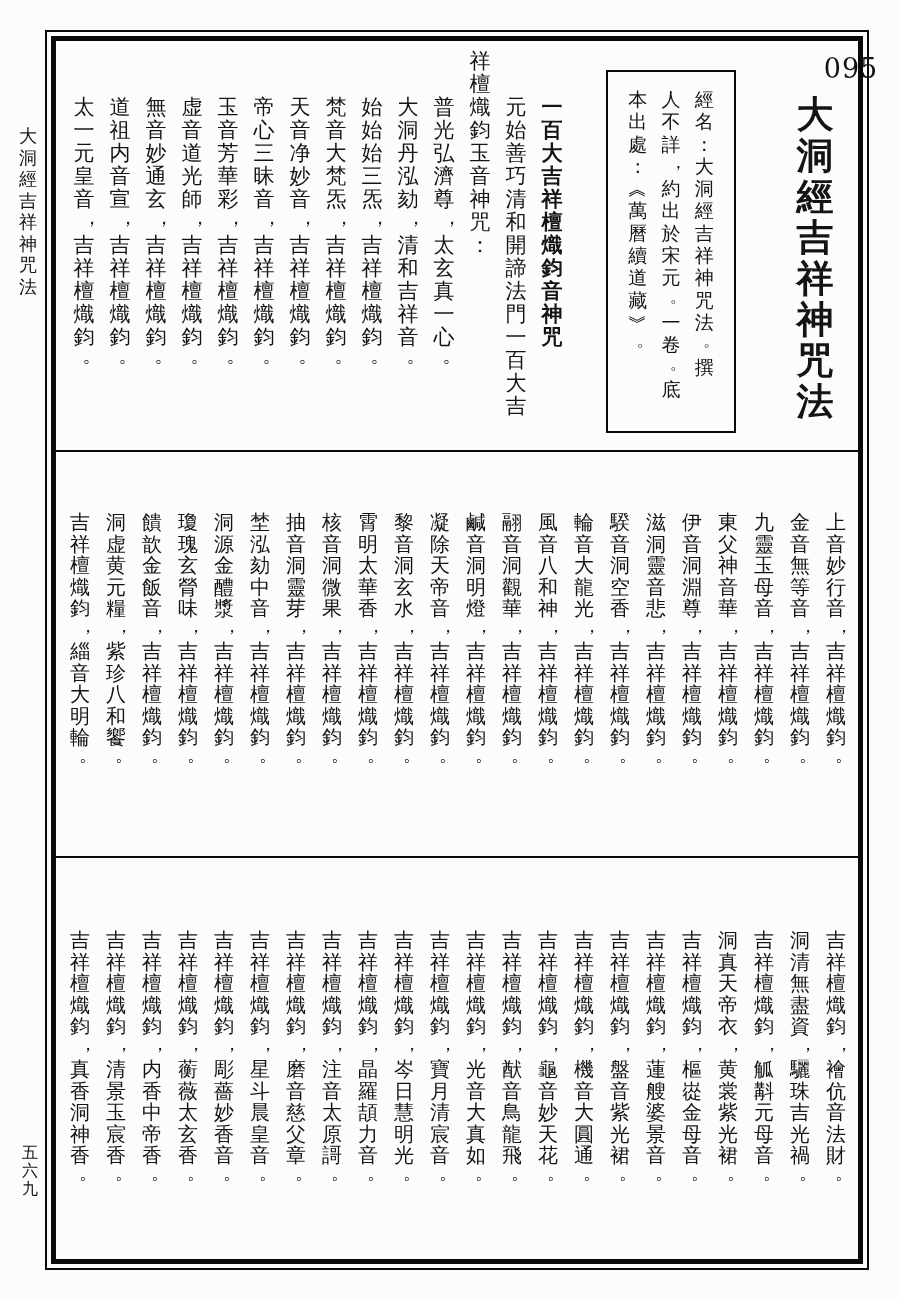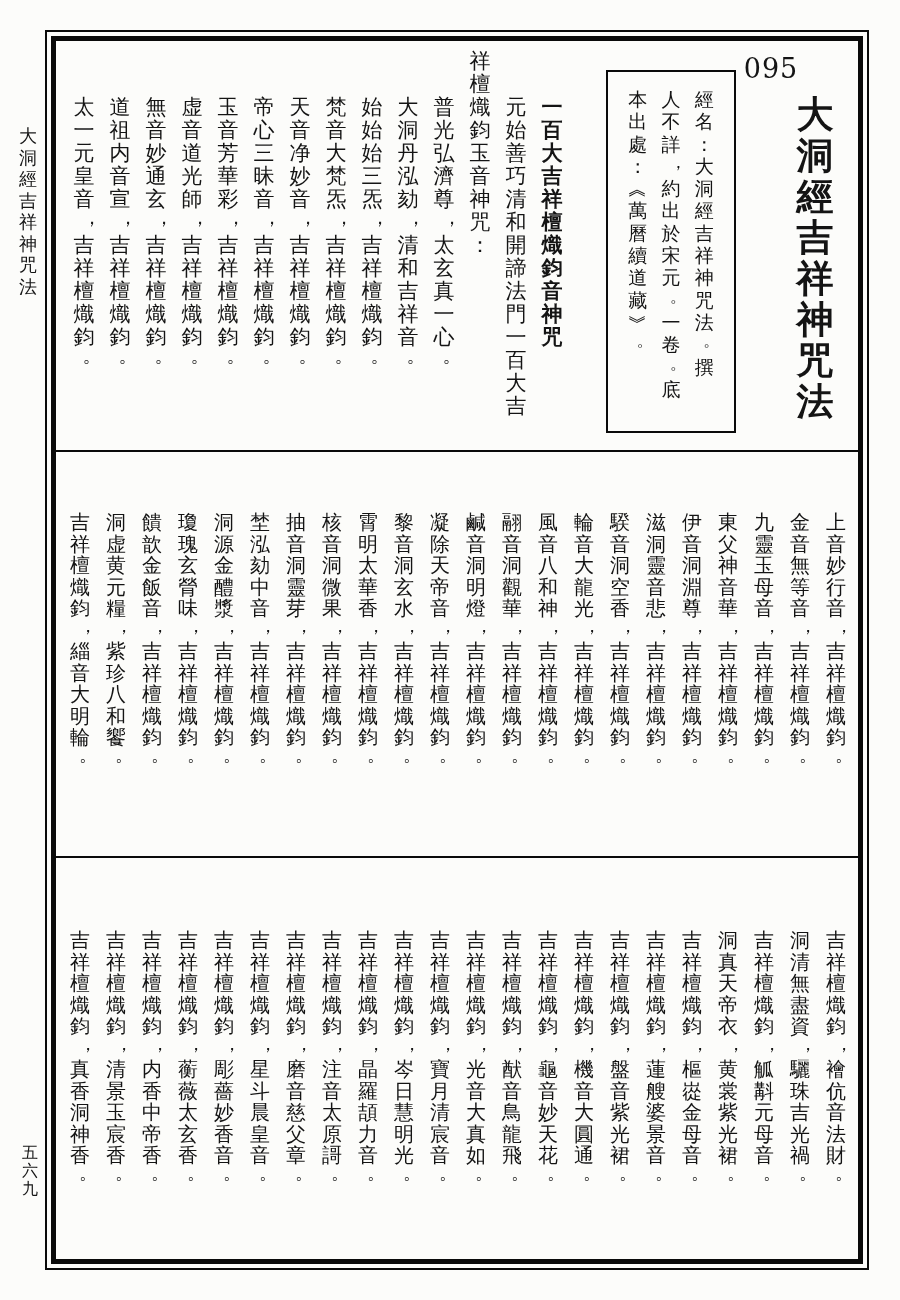--- a/index.html
+++ b/index.html
@@ -17,21 +17,21 @@
   
   .vcol { display:flex; flex-direction:column; align-items:center; }
   .vch  { display:block; width:100%; height:var(--cell,23px); line-height:var(--cell,23px); text-align:center; }
   .vpunct { transform:translate(22%,-20%); font-size:0.9em; }
 
   
   .margin-label { position:absolute; left:12px; top:126px; width:32px; --cell:21.5px; font-size:18px; }
   .page-number  { position:absolute; left:17px; top:1144px; width:26px; --cell:18px; font-size:16px; }
 
   
-  .code { position:absolute; left:737px; top:53px; width:68px; text-align:center;
+  .code { position:absolute; left:817px; top:53px; width:68px; text-align:center;
           font-size:27px; letter-spacing:1px; font-family:"DejaVu Serif","Liberation Serif",serif; }
   .main-title { position:absolute; left:789px; top:94px; width:52px; --cell:41px; font-size:37px; font-weight:bold; }
 
   
   .info-box { position:absolute; left:606px; top:70px; width:130px; height:363px;
               border:2px solid #0a0a0a; padding:17px 13px;
               display:flex; flex-direction:row-reverse; justify-content:flex-start; }
   .info-box .vcol { width:42px; --cell:22.3px; font-size:19px; }
 
   

